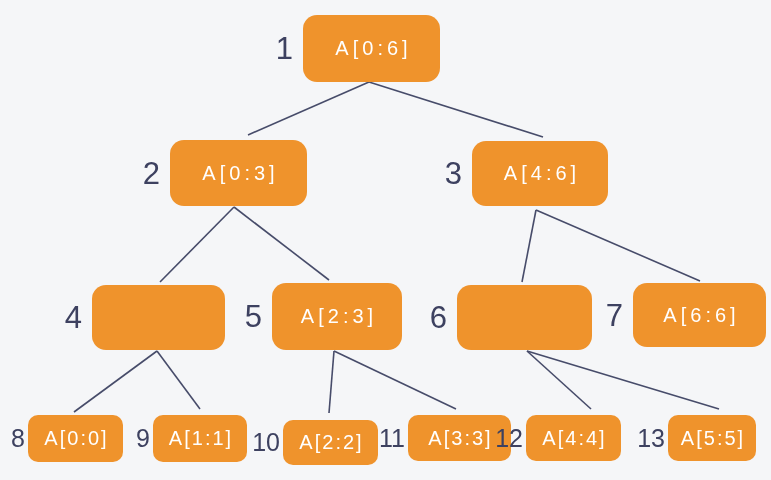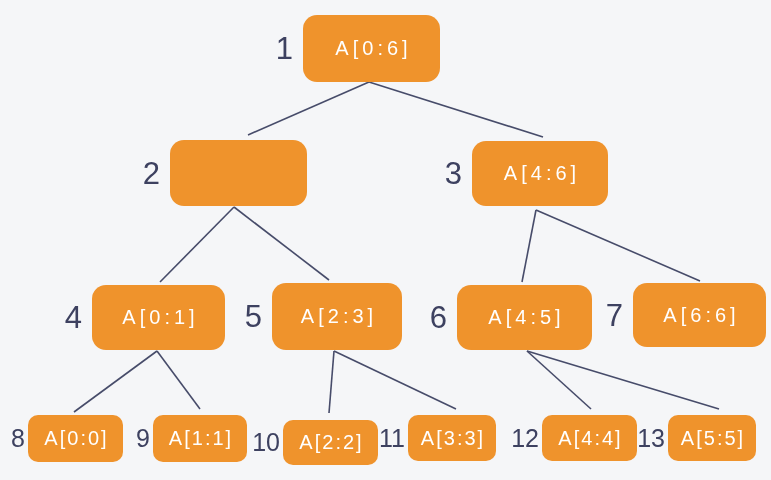--- a/index.html
+++ b/index.html
@@ -48,22 +48,22 @@
   .n1{left:303px;top:15px;width:137px;height:67px;}
   .n2{left:170px;top:140px;width:137px;height:66px;}
   .n3{left:472px;top:141px;width:136px;height:65px;}
   .n4{left:92px;top:285px;width:133px;height:65px;}
   .n5{left:272px;top:283px;width:130px;height:67px;}
   .n6{left:457px;top:285px;width:135px;height:65px;}
   .n7{left:633px;top:283px;width:133px;height:64px;}
   .n8{left:28px;top:415px;width:95px;height:47px;}
   .n9{left:153px;top:415px;width:94px;height:47px;}
   .n10{left:283px;top:420px;width:95px;height:45px;}
-  .n11{left:408px;top:415px;width:88px;height:46px;}
-  .n12{left:542px;top:415px;width:95px;height:46px;}
+  .n11{left:408px;top:415px;width:103px;height:46px;}
+  .n12{left:526px;top:415px;width:95px;height:46px;}
   .n13{left:668px;top:415px;width:88px;height:46px;}
 </style>
 </head>
 <body>
 
 <div class="stage">
 
   <svg class="edges" viewBox="0 0 771 480" xmlns="http://www.w3.org/2000/svg">
     <line x1="369" y1="82" x2="248" y2="135"></line>
     <line x1="369" y1="82" x2="543" y2="137"></line>
@@ -79,40 +79,39 @@
     <line x1="527" y1="351" x2="719" y2="409"></line>
   </svg>
 
   <div class="node n1">
     <span class="num">1</span>
     <span class="lbl">A[0:6]</span>
   </div>
 
   <div class="node n2">
     <span class="num">2</span>
+    <span class="lbl">A[0:3]</span>
   </div>
 
   <div class="node n3">
     <span class="num">3</span>
     <span class="lbl">A[4:6]</span>
   </div>
 
   <div class="node n4">
     <span class="num">4</span>
-    <span class="lbl">A[0:1]</span>
   </div>
 
   <div class="node n5">
     <span class="num">5</span>
     <span class="lbl">A[2:3]</span>
   </div>
 
   <div class="node n6">
     <span class="num">6</span>
-    <span class="lbl">A[4:5]</span>
   </div>
 
   <div class="node n7">
     <span class="num">7</span>
     <span class="lbl">A[6:6]</span>
   </div>
 
   <div class="node sm n8">
     <span class="num">8</span>
     <span class="lbl">A[0:0]</span>

